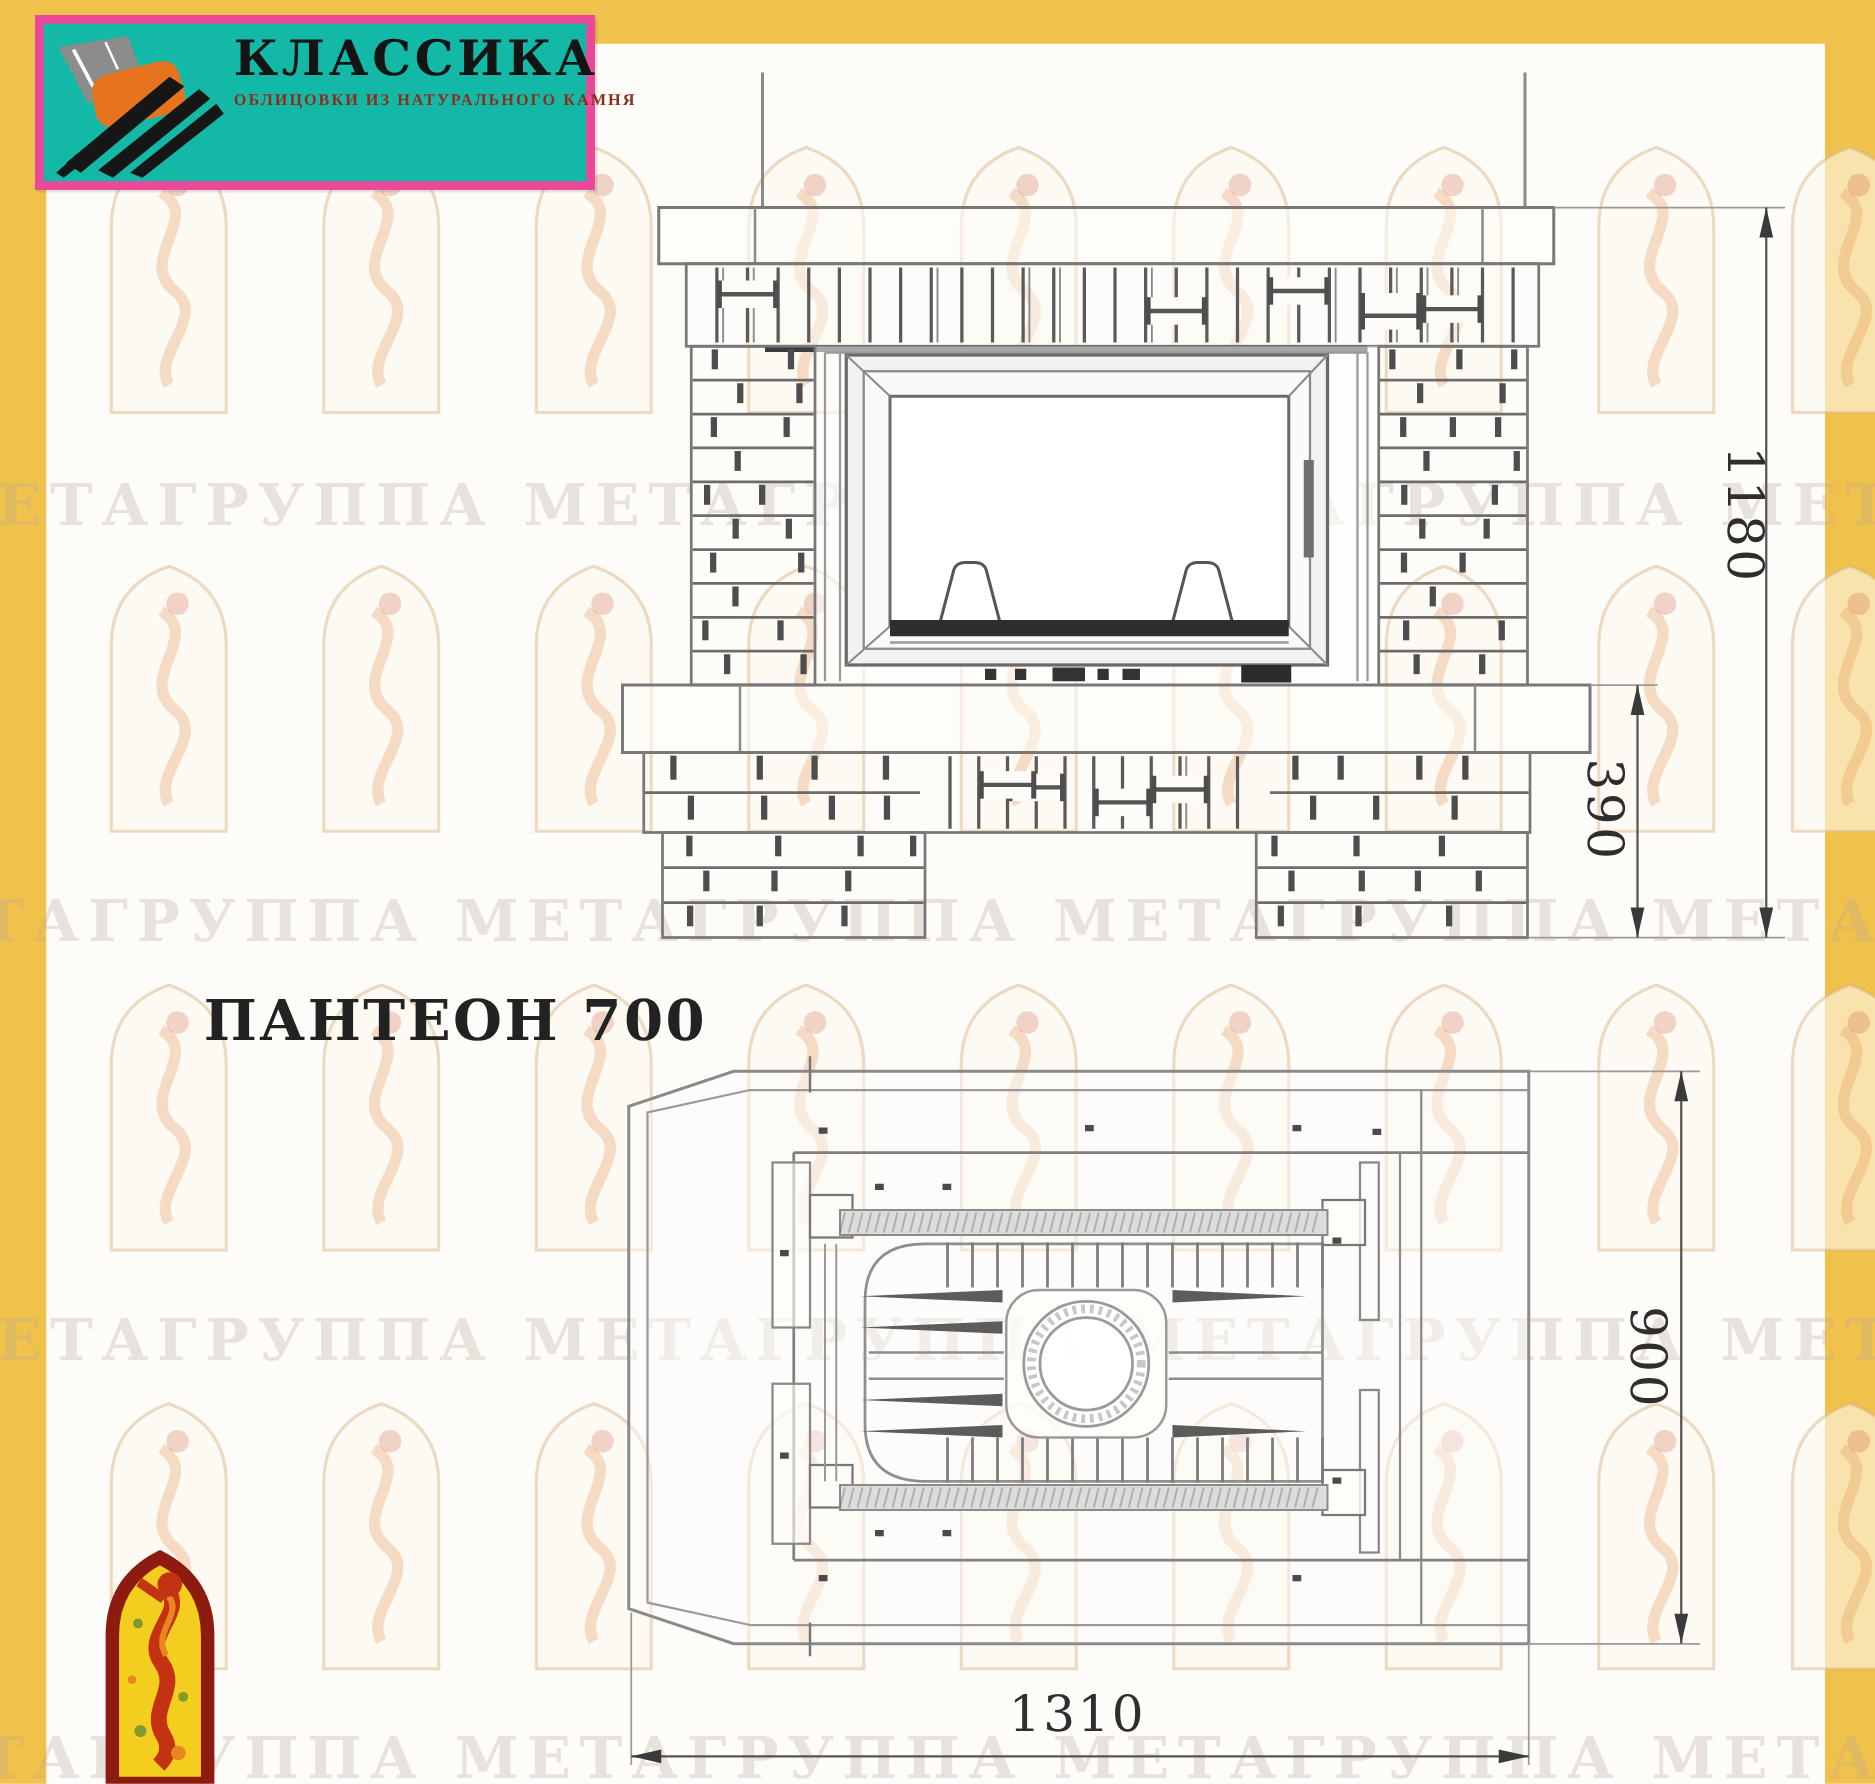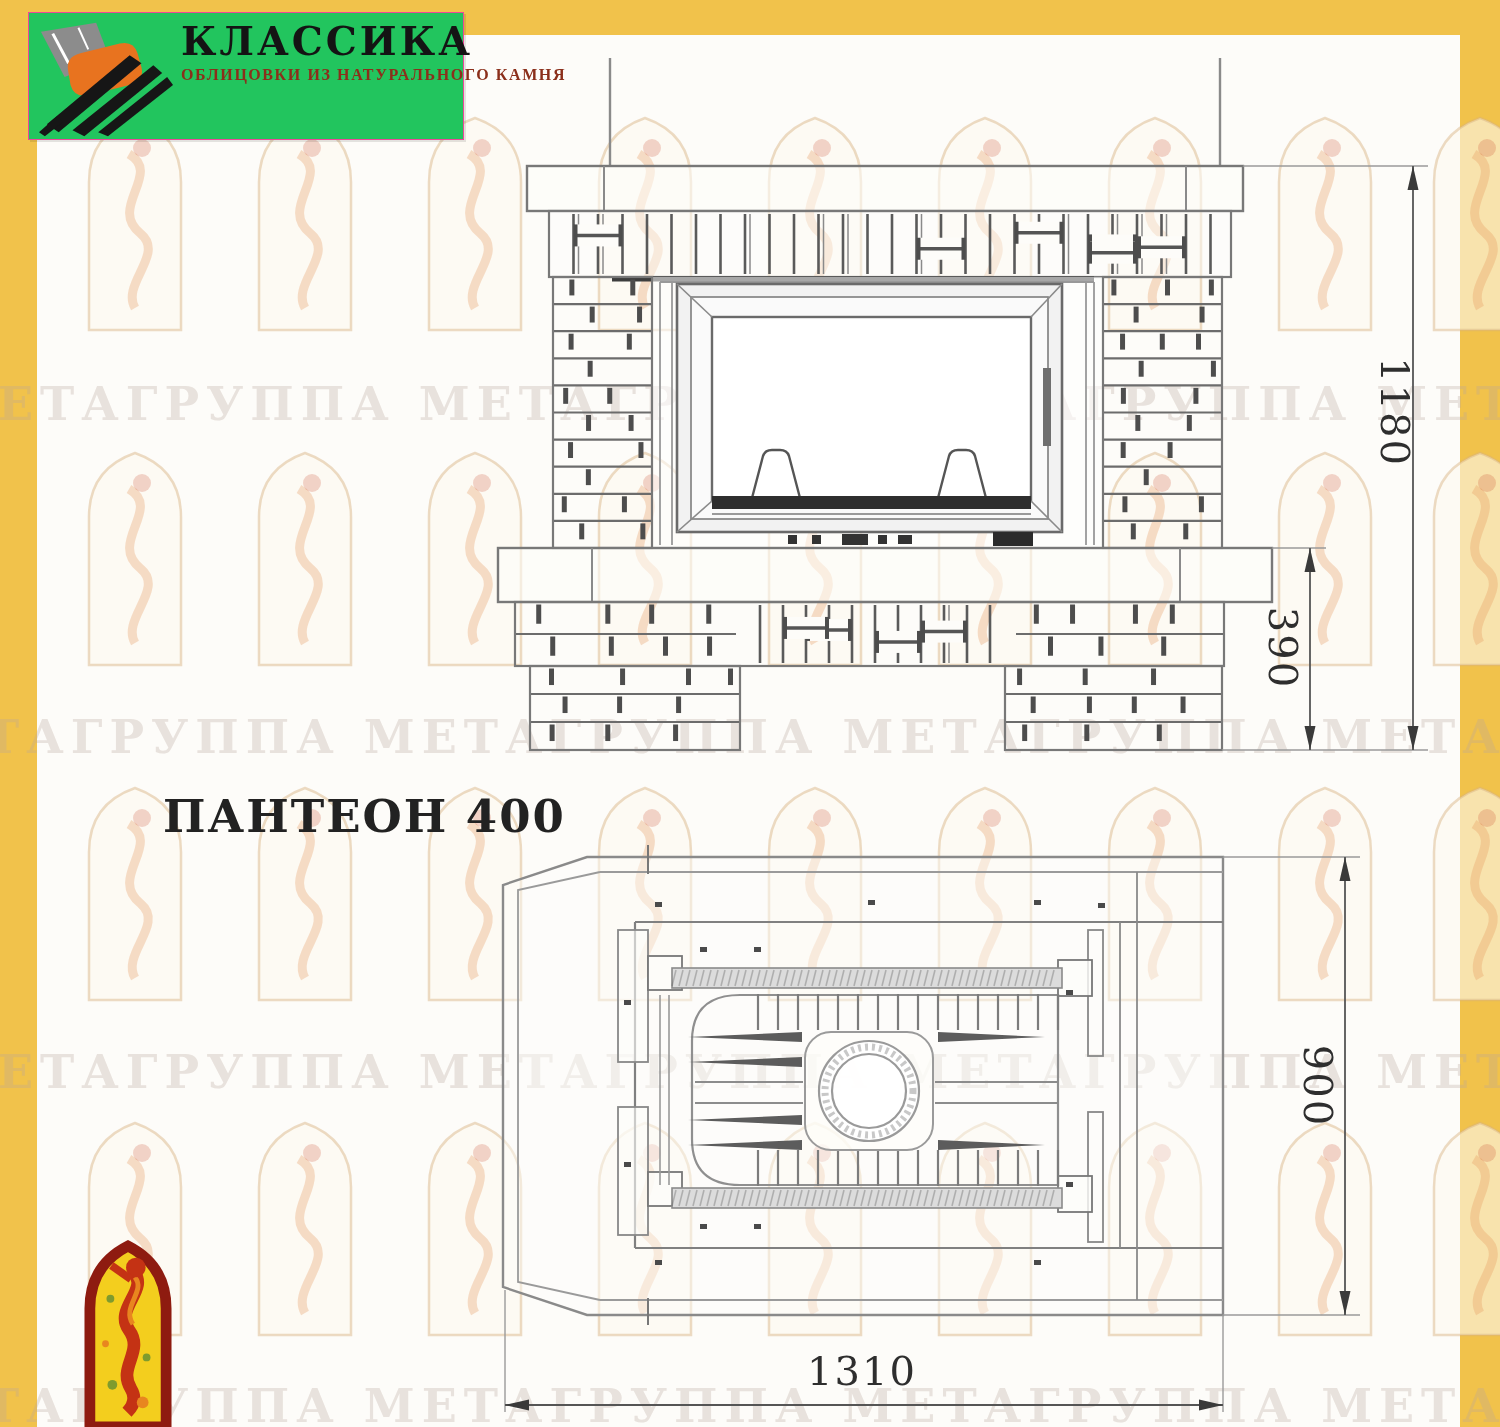--- a/index.html
+++ b/index.html
@@ -4,27 +4,27 @@
 <style>
   html,body{margin:0;padding:0;}
   body{width:1500px;height:1427px;overflow:hidden;position:relative;
        background:#FDFCF9;font-family:"DejaVu Serif", serif;}
   .bar{position:absolute;background:#F1C24B;z-index:1;}
   #bar-top{left:0;top:0;width:1500px;height:35px;}
   #bar-left{left:0;top:0;width:37px;height:1427px;}
   #bar-right{left:1460px;top:0;width:40px;height:1427px;}
   #wm-layer{position:absolute;left:0;top:0;z-index:2;pointer-events:none;}
   #logo-box{position:absolute;left:28px;top:12px;width:434px;height:126px;
-      background:#22c55e;border:1px solid #ec4899;box-shadow:2px 2px 0 rgba(0,0,0,0.10);
+      background:#14b8a6;border:7px solid #ec4899;box-shadow:2px 2px 0 rgba(0,0,0,0.10);
       z-index:5;display:flex;align-items:flex-start;}
   #logo-mark{position:absolute;left:8px;top:6px;}
   #logo-text{position:absolute;left:152px;top:8px;width:278px;}
   .logo-l1,.logo-l2{font-weight:bold;color:#141414;font-size:39px;line-height:41px;
       letter-spacing:3px;font-family:"DejaVu Serif", serif;white-space:nowrap;}
-  .logo-tag{margin-top:4px;font-size:16px;font-weight:bold;color:#8B2F1B;
+  .logo-tag{margin-top:4px;font-size:13px;font-weight:bold;color:#8B2F1B;
       letter-spacing:1.6px;white-space:nowrap;font-family:"Liberation Serif", serif;text-align:right;}
   #model-title{position:absolute;left:163px;top:790px;font-size:45px;font-weight:bold;
       color:#222;letter-spacing:2px;z-index:6;font-family:"DejaVu Serif", serif;}
   #drawing{position:absolute;left:0;top:0;z-index:4;pointer-events:none;}
   #mascot{position:absolute;left:84px;top:1238px;z-index:6;}
   .dim-text{font-family:"DejaVu Serif", serif;font-size:40px;fill:#2e2e2e;letter-spacing:2px;}
 </style>
 </head>
 <body>
 
@@ -157,21 +157,21 @@
     <polygon points="36,112 118,46 127,54 48,118" fill="#161616"></polygon>
     <polygon points="62,114 132,58 138,66 72,118" fill="#161616"></polygon>
     <polygon points="2,114 20,98 26,104 8,118" fill="#161616"></polygon>
   </svg>
   <div id="logo-text">
     <div class="logo-l1">КЛАССИКА</div>
     <div class="logo-tag">ОБЛИЦОВКИ ИЗ НАТУРАЛЬНОГО КАМНЯ</div>
   </div>
 </div>
 
-<div id="model-title">ПАНТЕОН 400</div>
+<div id="model-title">ПАНТЕОН 700</div>
 
 <svg id="drawing" width="1500" height="1427" viewBox="0 0 1500 1427">
 
   <g>
     <line x1="610" y1="58" x2="610" y2="166" stroke="#8a8a8a" stroke-width="2.4"></line>
     <line x1="1220" y1="58" x2="1220" y2="166" stroke="#8a8a8a" stroke-width="2.4"></line>
 
     <rect x="527" y="166" width="716" height="45" fill="rgba(253,253,250,0.55)" stroke="#787878" stroke-width="2.4"></rect>
     <line x1="604" y1="166" x2="604" y2="211" stroke="#8a8a8a" stroke-width="2"></line>
     <line x1="1186" y1="166" x2="1186" y2="211" stroke="#8a8a8a" stroke-width="2"></line>

